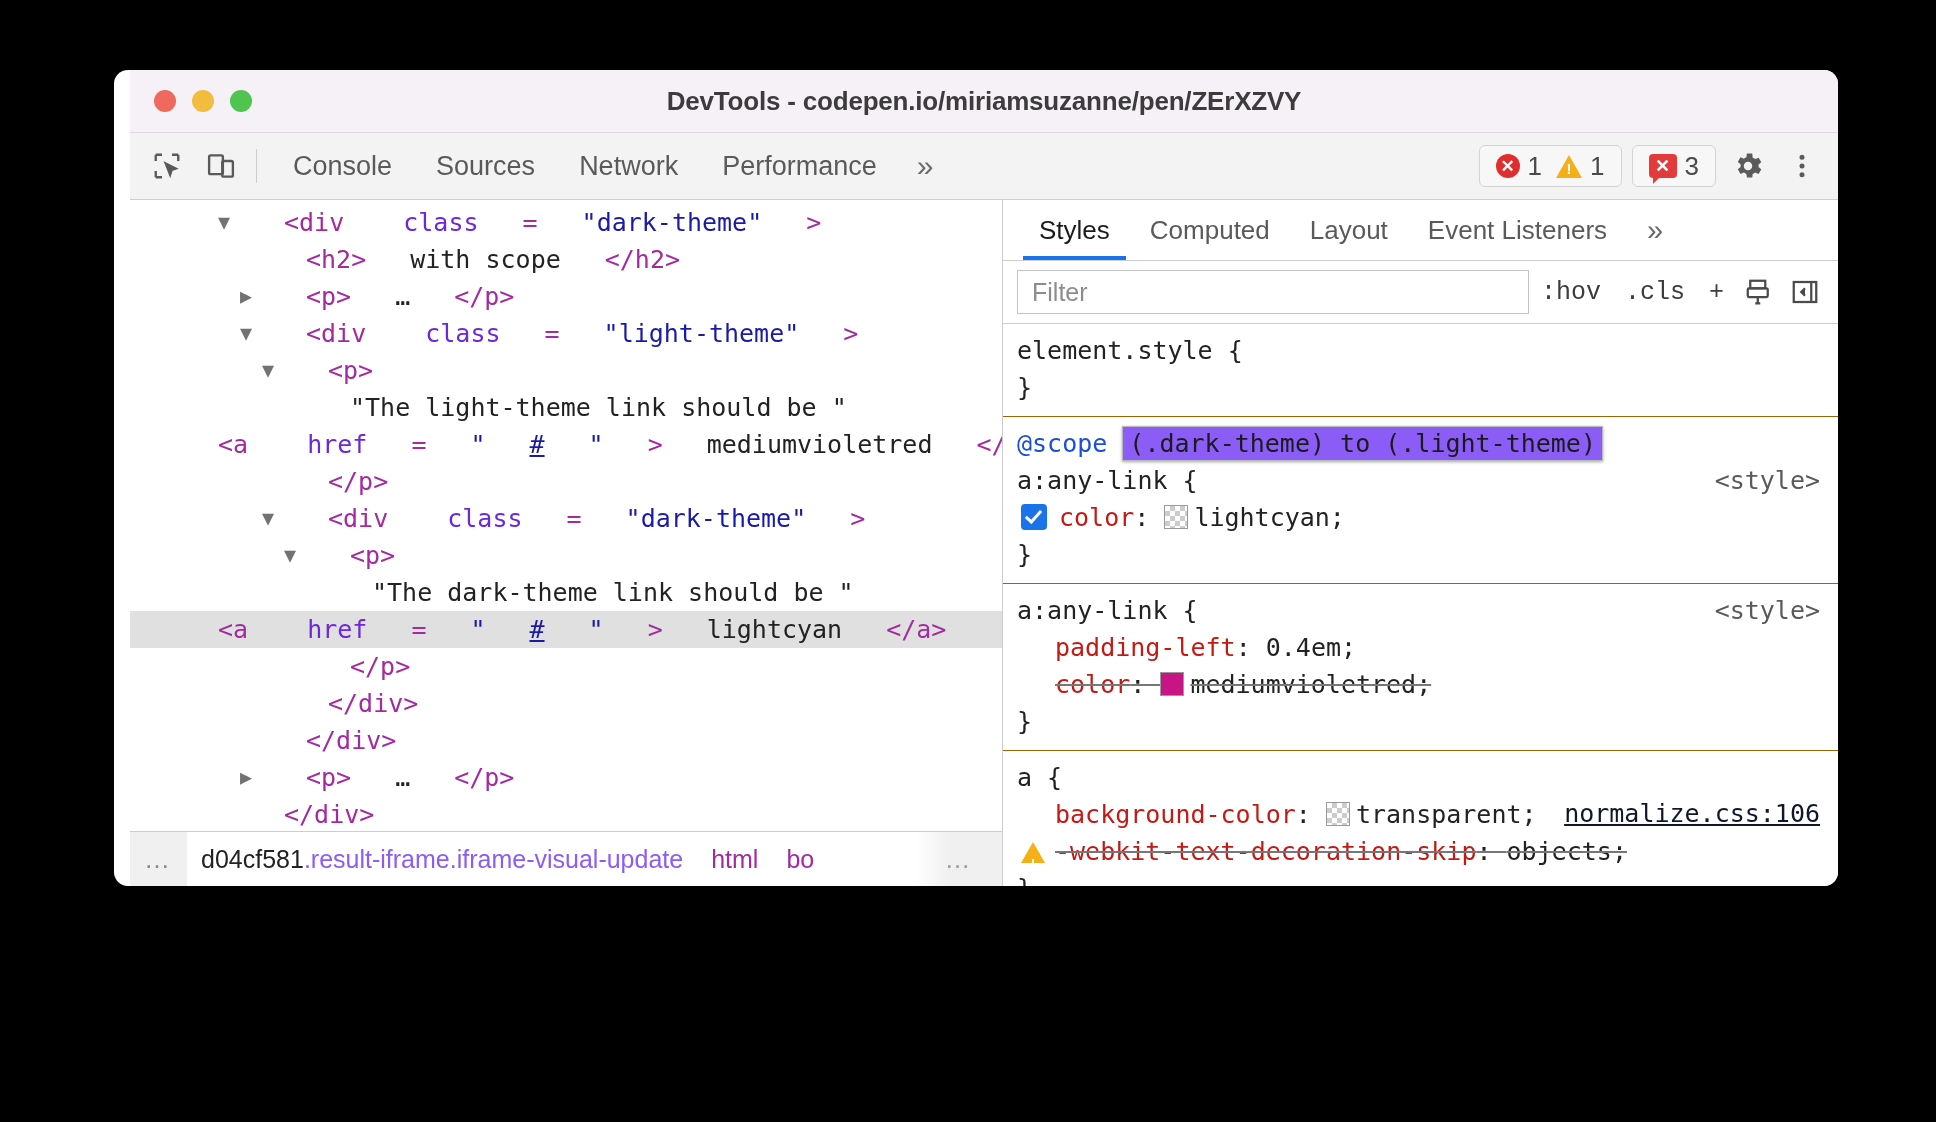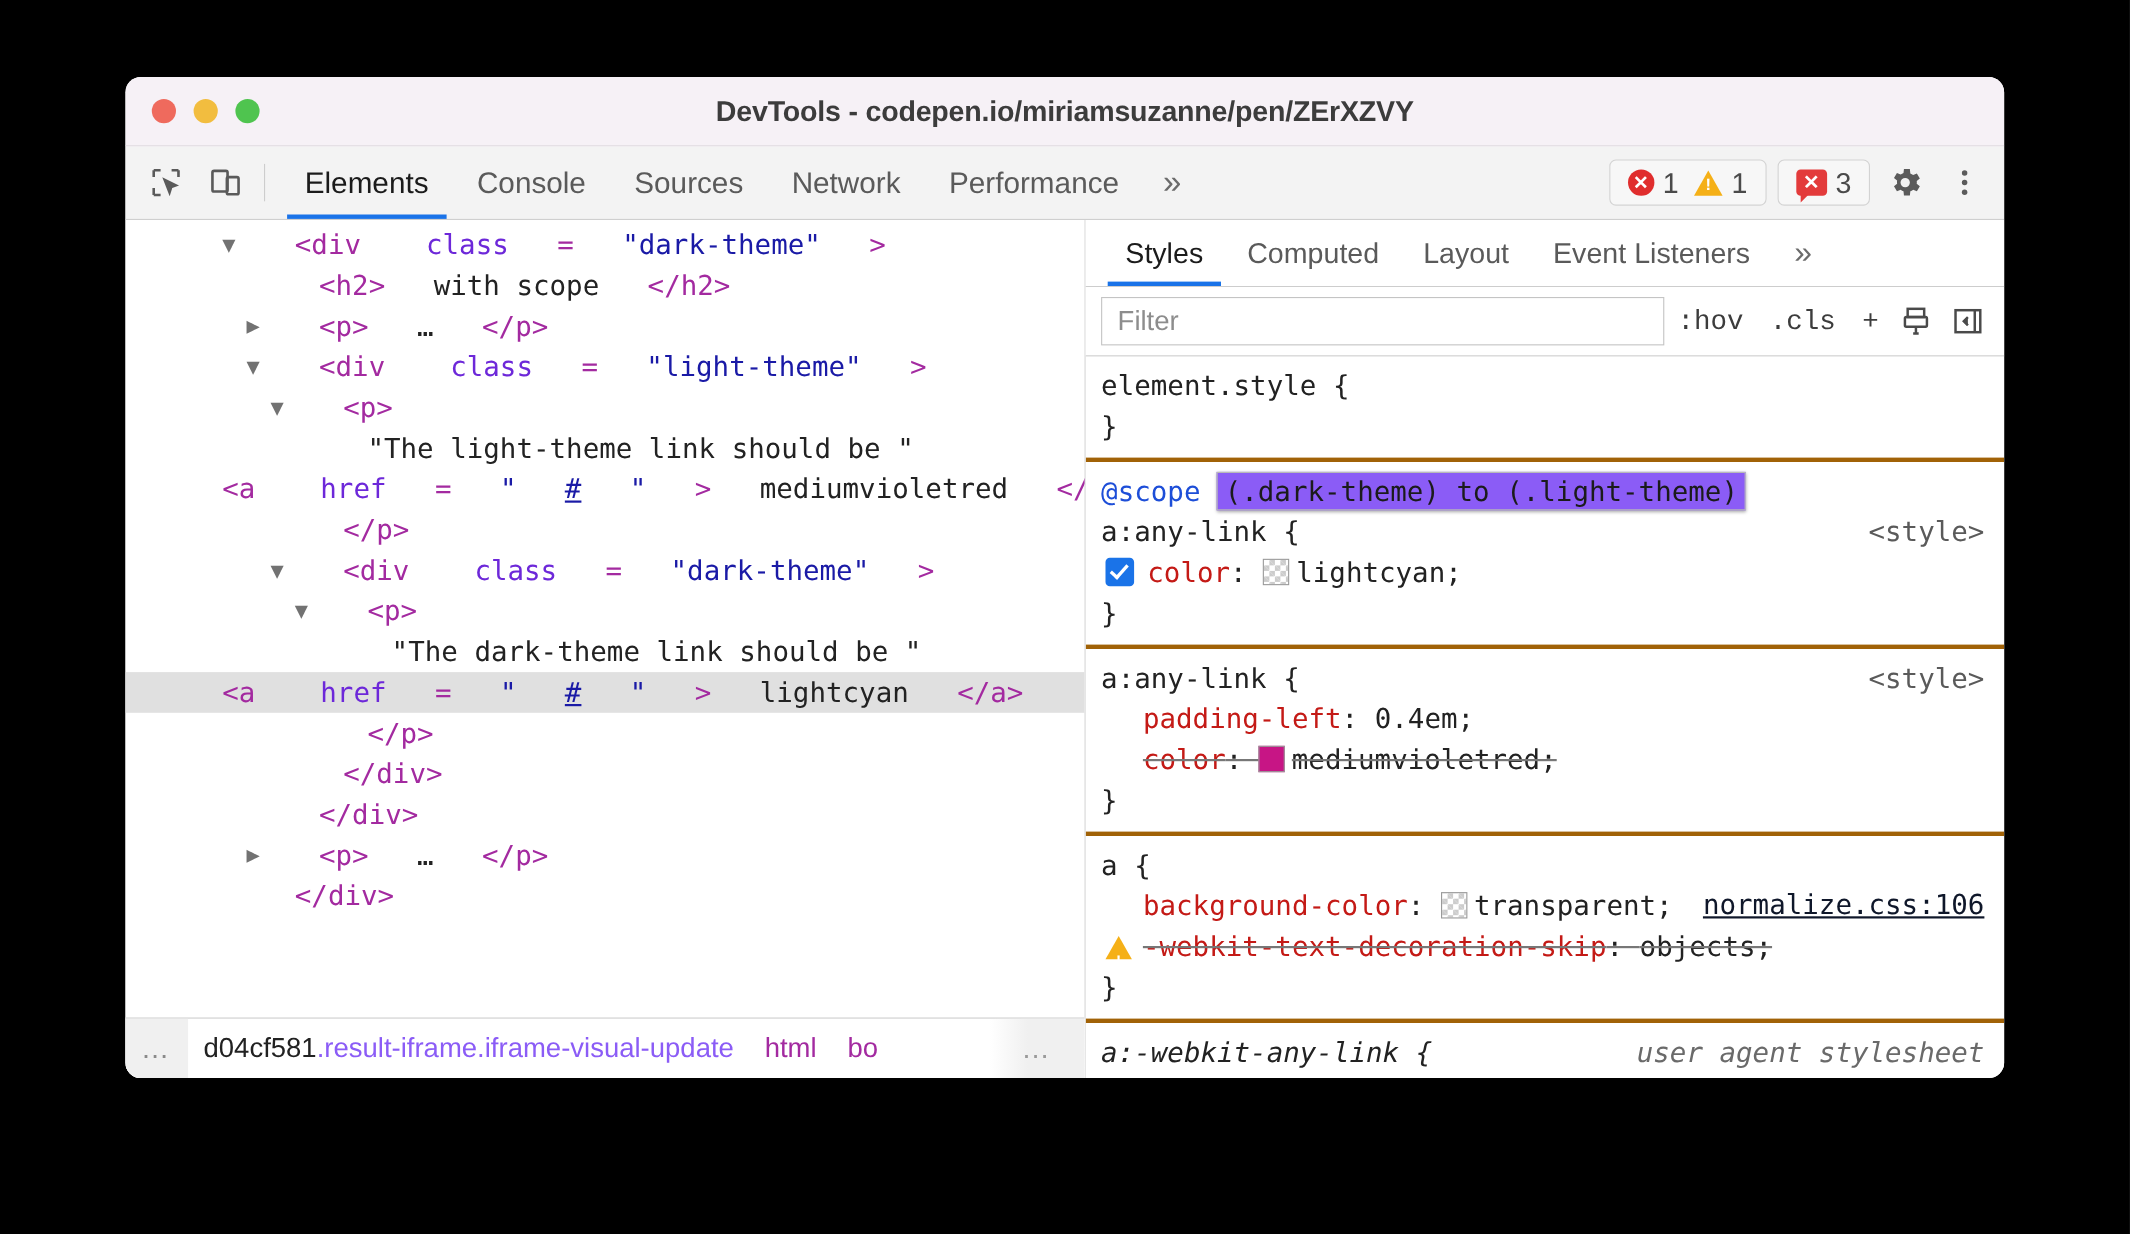--- a/index.html
+++ b/index.html
@@ -18,27 +18,28 @@
   .screen {
     position: absolute;
     inset: 0;
     background: #000000;
   }
   .window {
     position: absolute;
     left: 114px;
     top: 70px;
     width: 1708px;
-    height: 910px;
+    height: 816px;
     border-radius: 14px;
     background: #ffffff;
     overflow: hidden;
     box-shadow: 0 10px 40px rgba(0,0,0,0.55);
     display: flex;
     flex-direction: column;
+    padding-left: 16px;
   }
 
   
   .titlebar {
     position: relative;
     height: 62px;
     flex: 0 0 62px;
     background: #f6f1f6;
     border-bottom: 1px solid #e0dbe0;
     display: flex;
@@ -339,21 +340,21 @@
 
   .rules {
     flex: 1 1 auto;
     overflow: hidden;
     font-family: "DejaVu Sans Mono", monospace;
     font-size: 25px;
     line-height: 37px;
     color: #222;
   }
   .rule {
-    border-bottom: 4px solid #a16207;
+    border-bottom: 1px solid #a16207;
     padding: 8px 0 10px 0;
     position: relative;
   }
   .rline { white-space: pre; padding-left: 14px; display: block; }
   .rline.ind { padding-left: 52px; }
   .sel { color: #222222; }
   .sel.ua { font-style: italic; color: #222; }
   .prop { color: #c41a16; }
   .pval { color: #222222; }
   .origin {
@@ -459,23 +460,20 @@
         <div class="tb-icon">
           <svg width="30" height="30" viewBox="0 0 24 24" fill="none" stroke="currentColor" stroke-width="1.9">
             <rect x="2.5" y="3.5" width="11" height="15" rx="1.2"></rect>
             <rect x="13" y="8" width="8.5" height="12.5" rx="1.2"></rect>
           </svg>
         </div>
       </div>
       <div class="tb-sep"></div>
 
       <div class="tabs">
-        <div class="tab active">
-            <span>Elements</span>
-          </div>
         <div class="tab">
             <span>Console</span>
           </div>
         <div class="tab">
             <span>Sources</span>
           </div>
         <div class="tab">
             <span>Network</span>
           </div>
         <div class="tab">

